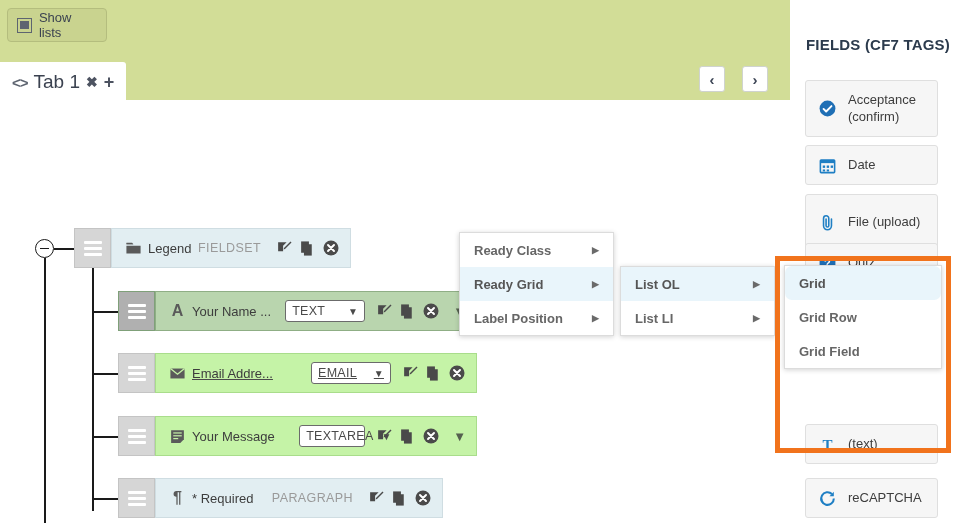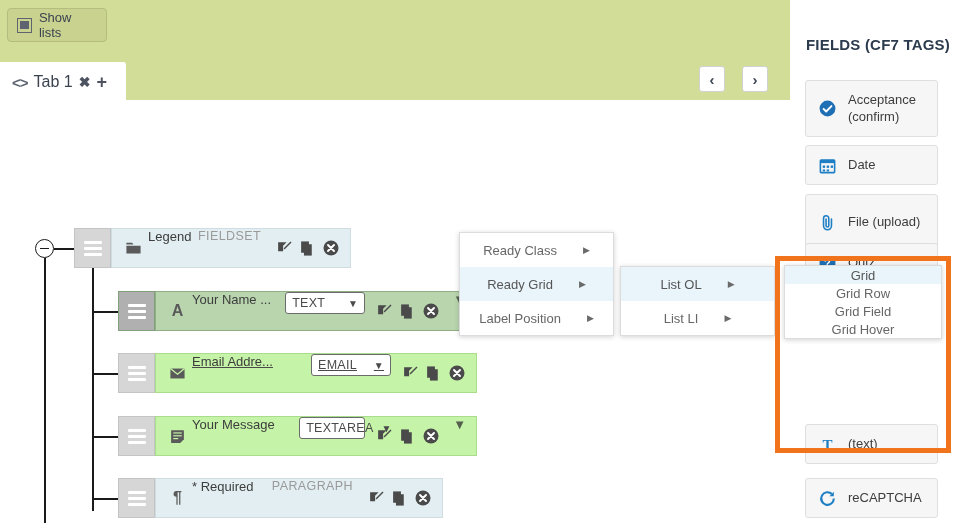--- a/index.html
+++ b/index.html
@@ -36,21 +36,21 @@
 
   
   #tabbar {
     position:absolute; left:0; top:62px; width:126px; height:40px;
     background:#fff;
     display:flex; align-items:center; gap:6px;
     padding-left:12px;
     border-top-right-radius:3px;
   }
   #tabbar .code { color:#5d6470; font-weight:bold; font-size:15px; letter-spacing:-1px;}
-  #tabbar .tabname { font-size:16px; color:#3b4250; }
+  #tabbar .tabname { font-size:19px; color:#3b4250; }
   #tabbar .xbtn { color:#4d5361; font-weight:bold; font-size:14px; cursor:pointer; }
   #tabbar .plus { color:#4d5361; font-weight:bold; font-size:18px; cursor:pointer; line-height:1;}
 
   
   #canvas {
     position:absolute; left:0; top:100px; width:790px; height:423px;
     background:#fff;
   }
 
   
@@ -81,21 +81,21 @@
   .row { position:absolute; display:flex; align-items:stretch; height:40px; }
   .handle {
     width:37px; background:#d6d6d6; border:1px solid #c4c4c4;
     display:flex; flex-direction:column; align-items:center; justify-content:center;
     gap:3px; cursor:grab;
   }
   .handle i { display:block; width:18px; height:3px; background:#fff; border-radius:1px; }
   .handle.active { background:#b0b0b0; border-color:#7fa079; }
 
   .rowbody {
-    display:flex; gap:5px;
+    display:flex; align-items:center; gap:5px;
     padding:0 10px 0 12px;
     border:1px solid transparent;
   }
   .rowbody.blue { background:#e2eef2; border-color:#cfdde2; }
   .rowbody.green { background:#c5f3a7; border-color:#a9dd8b; }
   .rowbody.green-muted { background:#b9d5ae; border-color:#8fae85; }
 
   .f-icon { width:19px; display:flex; align-items:center; justify-content:center; color:#5a5a5a; font-size:15px;}
   .f-label { font-size:13px; color:#3d3d3d; white-space:nowrap; }
   .f-type { font-size:12.5px; color:#9a9a9a; letter-spacing:0.4px; white-space:nowrap; }
@@ -112,30 +112,30 @@
   .caret-down { color:#55604f; font-size:13px; cursor:pointer; }
 
   
   .menu {
     position:absolute; background:#fff;
     border:1px solid #dcdcdc;
     box-shadow:0 1px 5px rgba(0,0,0,.18);
     z-index:40;
   }
   .menu-item {
-    height:34px; display:flex; align-items:center; justify-content:center;
-    padding:0 14px; font-size:13px; color:#666; cursor:pointer; white-space:nowrap;
+    height:34px; display:flex; align-items:center; justify-content:space-between;
+    padding:0 14px; font-size:13px; color:#666; cursor:pointer; white-space:nowrap;font-weight:bold;
   }
   .menu-item.hl { background:#e9f5fb; color:#555; }
   .menu-item .arr { font-size:9px; color:#6a6a6a; margin-left:26px; }
 
   #menu1 { left:459px; top:232px; width:155px; }
   #menu2 { left:620px; top:266px; width:155px; }
   #menu3 { left:784px; top:265px; width:158px; }
-  #menu3 .menu-item { height:18px; }
+  #menu3 .menu-item { height:34px;border-radius:7px; }
 
   #orange-box {
     position:absolute; left:775px; top:256px; width:176px; height:197px;
     border:5px solid #f1731c; z-index:50; pointer-events:none;
   }
 
   
   #sidebar {
     position:absolute; left:790px; top:0; width:168px; height:523px;
     background:#fff; z-index:10;
@@ -418,23 +418,20 @@
 <div class="menu" id="menu3">
     <div class="menu-item hl">
       <span>Grid</span>
     </div>
     <div class="menu-item">
       <span>Grid Row</span>
     </div>
     <div class="menu-item">
       <span>Grid Field</span>
     </div>
-    <div class="menu-item">
-      <span>Grid Hover</span>
-    </div>
   </div>
 
 <div id="orange-box"></div>
 
 <div id="sidebar">
   <div id="sb-title">FIELDS (CF7 TAGS)</div>
   <div id="sb-host">
       <div class="sb-item" style="top: 80px; height: 57px;">
         <span class="sb-ico">
           <svg width="19" height="19" viewBox="0 0 24 24">

